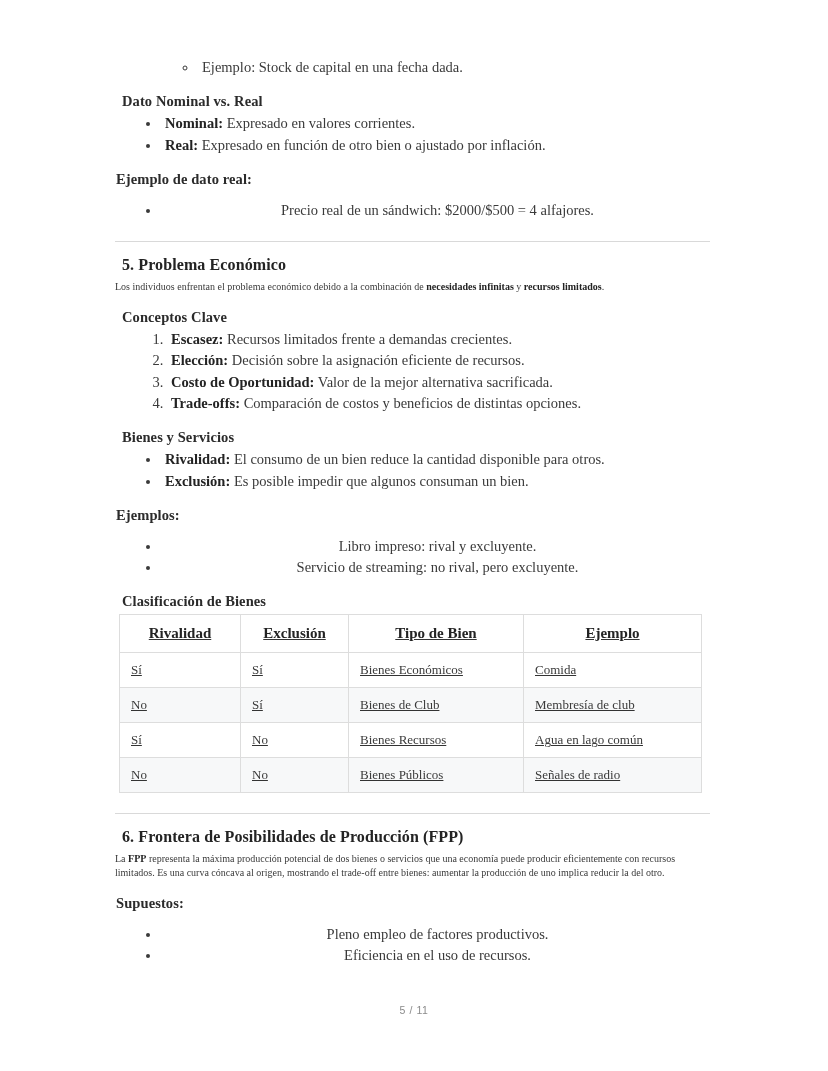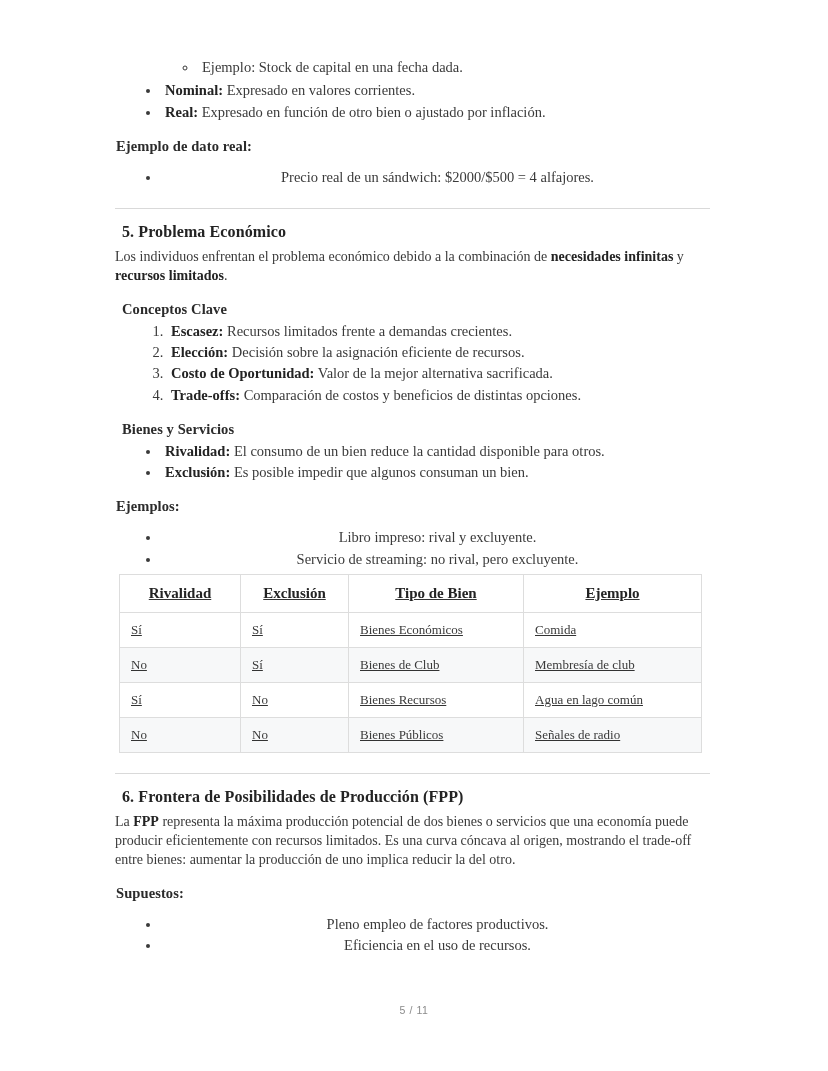--- a/index.html
+++ b/index.html
@@ -33,21 +33,21 @@
   .sub-heading {
     font-weight: bold;
     font-size: 14.5px;
     color: #2b2b2b;
     margin: 15px 0 3px 7px;
     letter-spacing: .1px;
   }
   .sub-heading.tight { margin-left: 1px; }
 
   .para {
-    font-size: 14px;
+    font-size: 10px;
     line-height: 1.37;
     color: #3a3a3a;
     margin: 2px 12px 0 0;
     text-align: left;
   }
   .para b { color: #232323; }
 
   hr.rule {
     border: none;
     border-top: 1px solid #d9d9d9;
@@ -131,20 +131,21 @@
 </head>
 <body>
 
 <div class="page">
   <div class="content">
 
     <ul class="bullets hollow">
       <li>Ejemplo: Stock de capital en una fecha dada.</li>
     </ul>
 
+    <div class="sub-heading">Dato Nominal vs. Real</div>
     <ul class="bullets">
       <li><b>Nominal:</b><span> Expresado en valores corrientes.</span></li>
       <li><b>Real:</b><span> Expresado en función de otro bien o ajustado por inflación.</span></li>
     </ul>
 
     <div class="sub-heading tight">Ejemplo de dato real:</div>
     <ul class="bullets spaced">
       <li>Precio real de un sándwich: $2000/$500 = 4 alfajores.</li>
     </ul>
 
@@ -166,20 +167,21 @@
       <li><b>Rivalidad:</b><span> El consumo de un bien reduce la cantidad disponible para otros.</span></li>
       <li><b>Exclusión:</b><span> Es posible impedir que algunos consuman un bien.</span></li>
     </ul>
 
     <div class="sub-heading tight">Ejemplos:</div>
     <ul class="bullets spaced">
       <li>Libro impreso: rival y excluyente.</li>
       <li>Servicio de streaming: no rival, pero excluyente.</li>
     </ul>
 
+    <div class="sub-heading">Clasificación de Bienes</div>
 
     <div class="table-wrap">
       <table class="classif">
         <colgroup>
             <col class="c1">
             <col class="c2">
             <col class="c3">
             <col class="c4">
           </colgroup>
         <thead>

